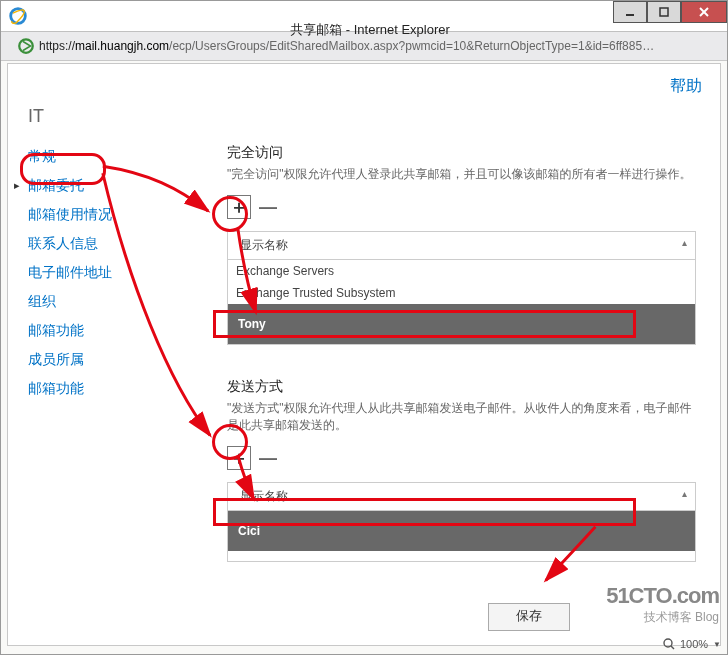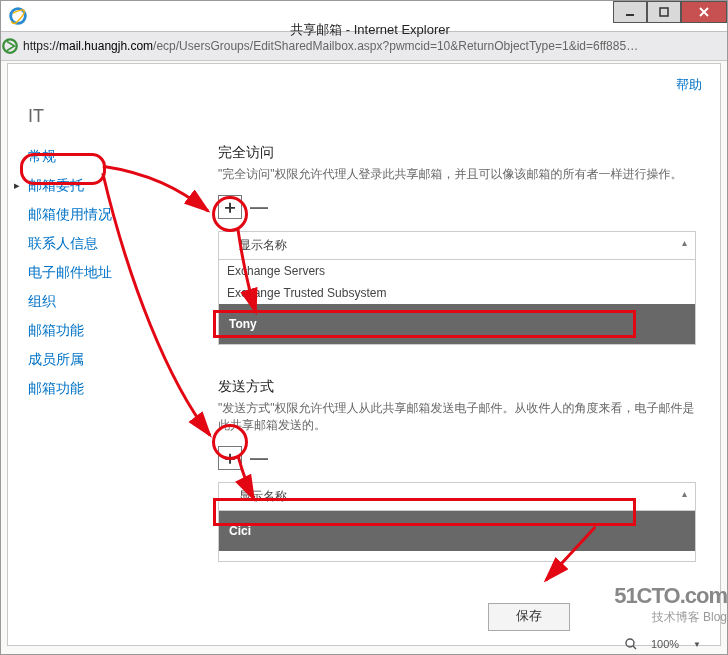--- a/index.html
+++ b/index.html
@@ -6,55 +6,55 @@
   .outer{width:728px;height:655px;border:1px solid #999;box-sizing:border-box;position:relative;background:#f9f9f7;overflow:hidden;}
   
   .titlebar{height:30px;background:#fff;border-bottom:1px solid #c0c0c0;display:flex;align-items:center;position:relative;}
   .titlebar .ie-logo{width:18px;height:18px;margin:0 6px 0 8px;}
   .titlebar .title-text{flex:1;text-align:center;font-size:13px;color:#222;padding-right:20px;margin-top:28px;}
   .winbtns{position:absolute;right:0;top:0;display:flex;}
   .winbtn{width:34px;height:22px;border:1px solid #555;display:flex;align-items:center;justify-content:center;font-size:11px;background:#d9d9d9;box-sizing:border-box;}
   .winbtn.close{background:#c75050;color:#fff;width:46px;}
   .winbtn svg{display:block;}
   
-  .addrbar{height:28px;background:#eaeaec;border-bottom:1px solid #c8c8c8;display:flex;align-items:center;padding:0 0;gap:4px;}
+  .addrbar{height:28px;background:#eaeaec;border-bottom:1px solid #c8c8c8;display:flex;align-items:center;padding:0 16px;gap:4px;}
   .refresh-ico{width:18px;height:18px;}
   .addr-url{font-family:Tahoma,Arial,sans-serif;font-size:12px;color:#222;white-space:nowrap;overflow:hidden;}
   .addr-url .host{color:#000;font-weight:normal;}
   .addr-url .path{color:#666;}
   
   .content{position:absolute;left:6px;right:6px;top:62px;bottom:8px;border:1px solid #c8c8c8;background:#fff;box-sizing:border-box;}
-  .help{position:absolute;top:12px;right:18px;color:#0072c6;font-size:13px;font-family:Liberation Serif, serif;}
+  .help{position:absolute;top:12px;right:18px;color:#0072c6;font-size:16px;font-family:Liberation Serif, serif;}
   .page-title{position:absolute;top:22px;left:20px;font-size:18px;color:#666;font-family:"Segoe UI Light","Microsoft YaHei",Arial;margin-top:20px;}
   .leftnav{position:absolute;top:78px;left:20px;width:130px;}
   .leftnav .navlink{display:block;color:#0072c6;font-size:14px;padding:5px 0;line-height:19px;}
   .leftnav .navlink.sel{position:relative;}
   .leftnav .navlink.sel::before{content:"▸";position:absolute;left:-14px;color:#333;font-size:11px;}
-  .section{position:absolute;left:210px;right:24px;}
+  .section{position:absolute;left:219px;right:24px;}
   .section1{top:80px;}
   .section2{top:314px;}
   .sec-title{font-size:14px;color:#222;margin-bottom:4px;}
   .sec-desc{color:#666;font-size:12px;line-height:17px;margin-bottom:12px;}
   .toolbar{display:flex;align-items:center;gap:6px;margin-bottom:12px;}
   .btn-icon{width:22px;height:22px;border:1px solid #777;display:flex;align-items:center;justify-content:center;font-size:18px;font-weight:bold;color:#333;background:#fff;}
-  .list-header{border:1px solid #ccc;border-bottom:none;padding:5px 20px;font-size:12px;color:#444;background:#fff;position:relative;}
+  .list-header{border:1px solid #ccc;border-bottom:none;padding:5px 12px;font-size:12px;color:#444;background:#fff;position:relative;}
   .list-header::after{content:"▴";position:absolute;right:8px;top:5px;color:#777;font-size:10px;}
   .list-box{border:1px solid #ccc;min-height:50px;}
   .list-row{padding:4px 8px;font-size:12px;color:#444;}
   .list-row.hl{background:#686868;color:#fff;font-weight:bold;padding:13px 10px;}
   .footer{position:absolute;bottom:14px;right:150px;border-radius:13px;}
   .btn-save{width:80px;height:26px;border:1px solid #aaa;background:#f4f4f4;font-size:13px;color:#333;text-align:center;line-height:24px;}
   
   .ring{position:absolute;border:3px solid #e30613;border-radius:50%;pointer-events:none;}
   .redbox{position:absolute;border:3px solid #e30613;pointer-events:none;box-sizing:border-box;}
   svg.arrows{position:absolute;left:0;top:0;width:100%;height:100%;pointer-events:none;}
-  .watermark{position:absolute;right:0;bottom:28px;font-family:Arial,sans-serif;color:#777;text-align:right;pointer-events:none;}
+  .watermark{position:absolute;right:8px;bottom:28px;font-family:Arial,sans-serif;color:#777;text-align:right;pointer-events:none;}
   .watermark .big{font-size:22px;font-weight:bold;letter-spacing:-1px;color:#888;}
   .watermark .small{font-size:12px;color:#999;}
-  .zoom{position:absolute;right:26px;bottom:4px;font-size:11px;font-family:Tahoma,Arial;color:#555;display:flex;align-items:center;gap:14px;}
+  .zoom{position:absolute;right:6px;bottom:4px;font-size:11px;font-family:Tahoma,Arial;color:#555;display:flex;align-items:center;gap:5px;}
 </style>
 </head>
 <body>
 
 <div class="outer">
 
   <div class="titlebar">
     <svg class="ie-logo" viewBox="0 0 64 64">
       <circle cx="32" cy="32" r="26" fill="none" stroke="#2a8ad4" stroke-width="10"></circle>
       <path d="M14 22 Q50 4 54 14 Q58 24 26 56 Q8 62 10 50" fill="none" stroke="#f7b500" stroke-width="5"></path>

